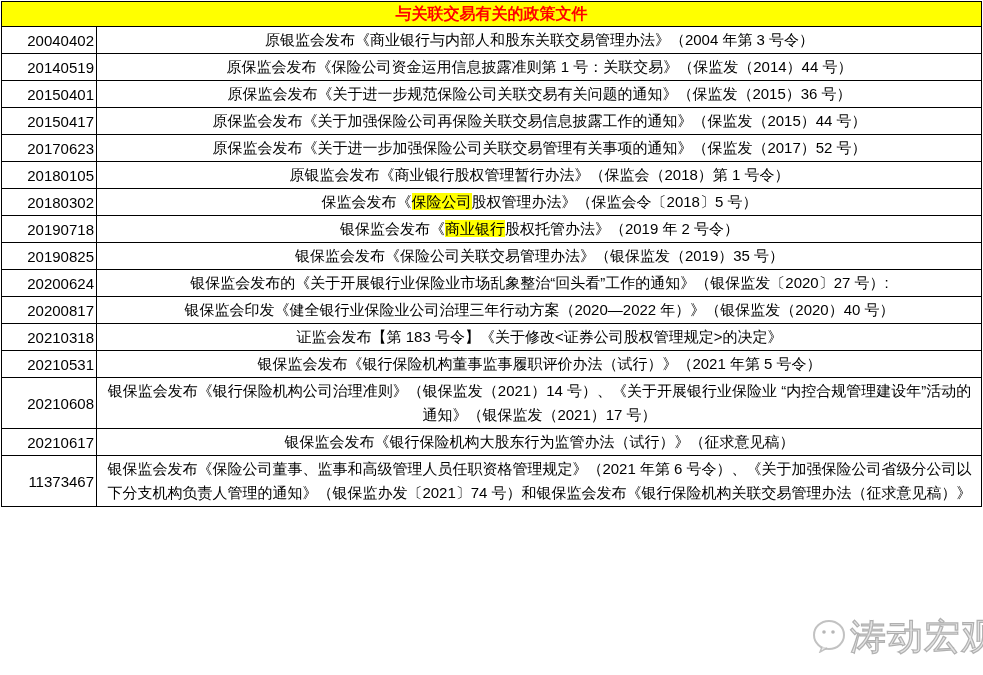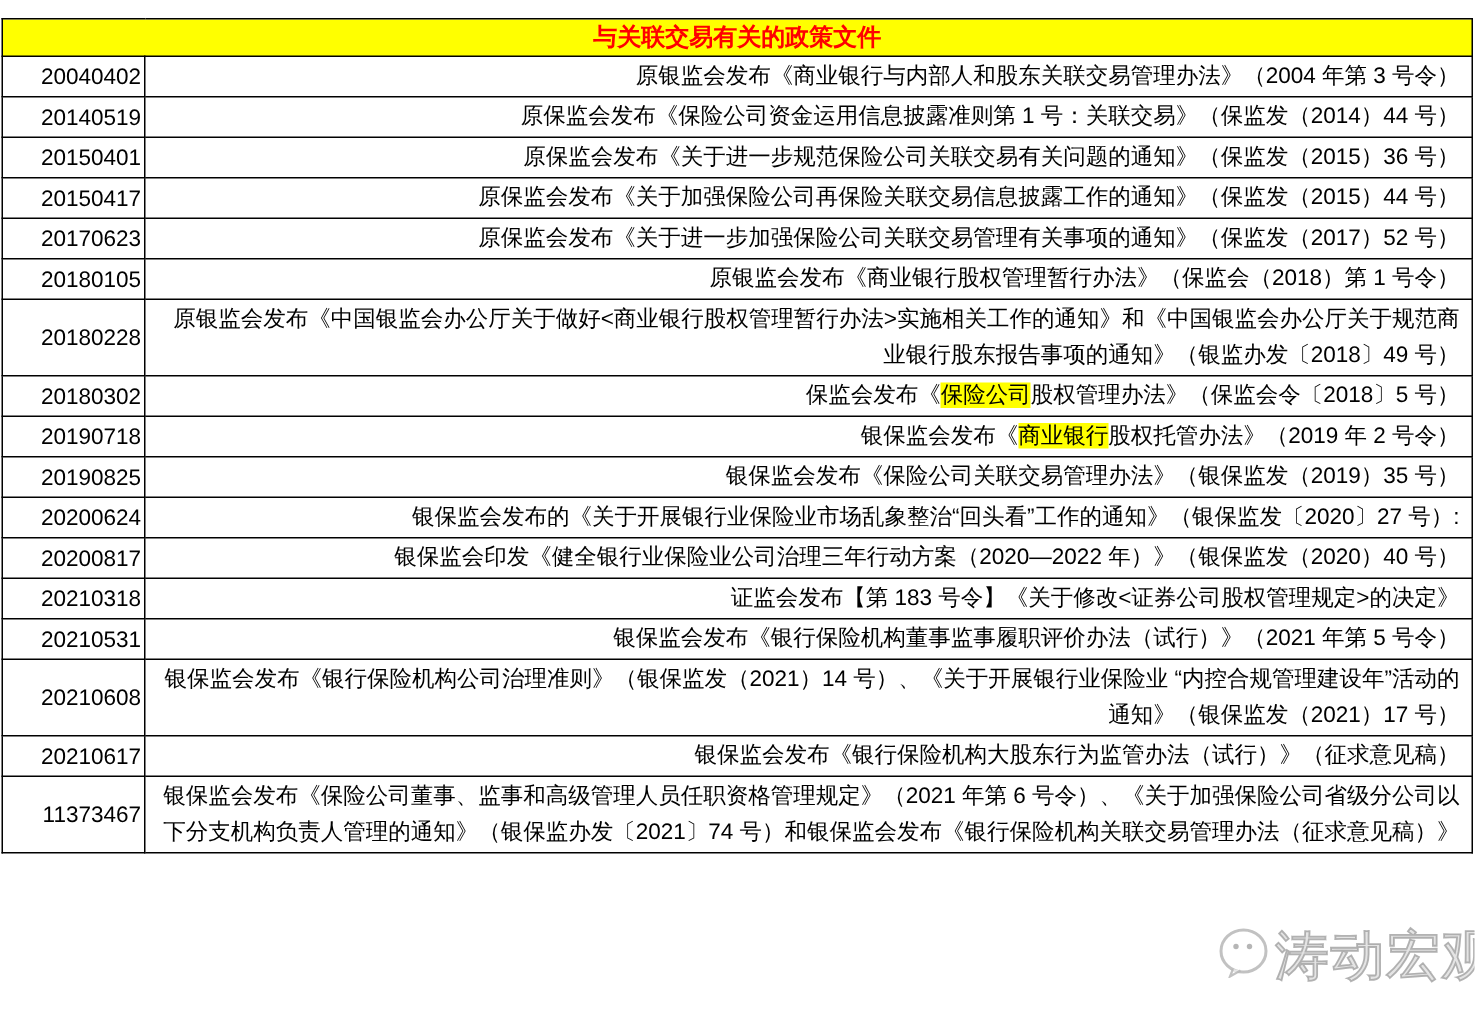--- a/index.html
+++ b/index.html
@@ -11,21 +11,21 @@
   }
   *{box-sizing:border-box;}
   html,body{margin:0;padding:0;}
   body{
     width:983px;height:675px;position:relative;background:#ffffff;
     font-family:"Liberation Sans","DejaVu Sans",sans-serif;
     color:var(--text-color);
   }
   table.policy{
     border-collapse:collapse;
-    margin:12px 0 0 1px;
+    margin:1px 0 0 1px;
     width:981px;
     table-layout:fixed;
     padding-left:36px;
   }
   table.policy td{
     border:1px solid var(--border-color);
     vertical-align:middle;
   }
   td.header-cell{
     background:var(--header-bg);
@@ -41,21 +41,21 @@
     text-align:right;
     font-size:15px;
     height:26px;
     padding:1px 2px;
     white-space:nowrap;
   }
   td.desc-cell{
     font-size:15px;
     line-height:24px;
     padding:1px 8px 1px 9px;
-    text-align:right;
+    text-align:center;
     word-break:break-all;
   }
   td.desc-cell .hl{
     background:var(--highlight-bg);
     font-weight:normal;
   }
   .watermark{
     position:absolute;
     left:806px;top:610px;
     display:flex;align-items:center;
@@ -109,24 +109,20 @@
       </tr>
       <tr>
         <td class="date-cell">20170623</td>
         <td class="desc-cell"><span>原保监会发布《关于进一步加强保险公司关联交易管理有关事项的通知》（保监发（2017）52 号）</span></td>
       </tr>
       <tr>
         <td class="date-cell">20180105</td>
         <td class="desc-cell"><span>原银监会发布《商业银行股权管理暂行办法》（保监会（2018）第 1 号令）</span></td>
       </tr>
       <tr>
-        <td class="date-cell">20180228</td>
-        <td class="desc-cell"><span>原银监会发布《中国银监会办公厅关于做好&lt;商业银行股权管理暂行办法&gt;实施相关工作的通知》和《中国银监会办公厅关于规范商业银行股东报告事项的通知》（银监办发〔2018〕49 号）</span></td>
-      </tr>
-      <tr>
         <td class="date-cell">20180302</td>
         <td class="desc-cell"><span>保监会发布《</span><span class="hl">保险公司</span><span>股权管理办法》（保监会令〔2018〕5 号）</span></td>
       </tr>
       <tr>
         <td class="date-cell">20190718</td>
         <td class="desc-cell"><span>银保监会发布《</span><span class="hl">商业银行</span><span>股权托管办法》（2019 年 2 号令）</span></td>
       </tr>
       <tr>
         <td class="date-cell">20190825</td>
         <td class="desc-cell"><span>银保监会发布《保险公司关联交易管理办法》（银保监发（2019）35 号）</span></td>

